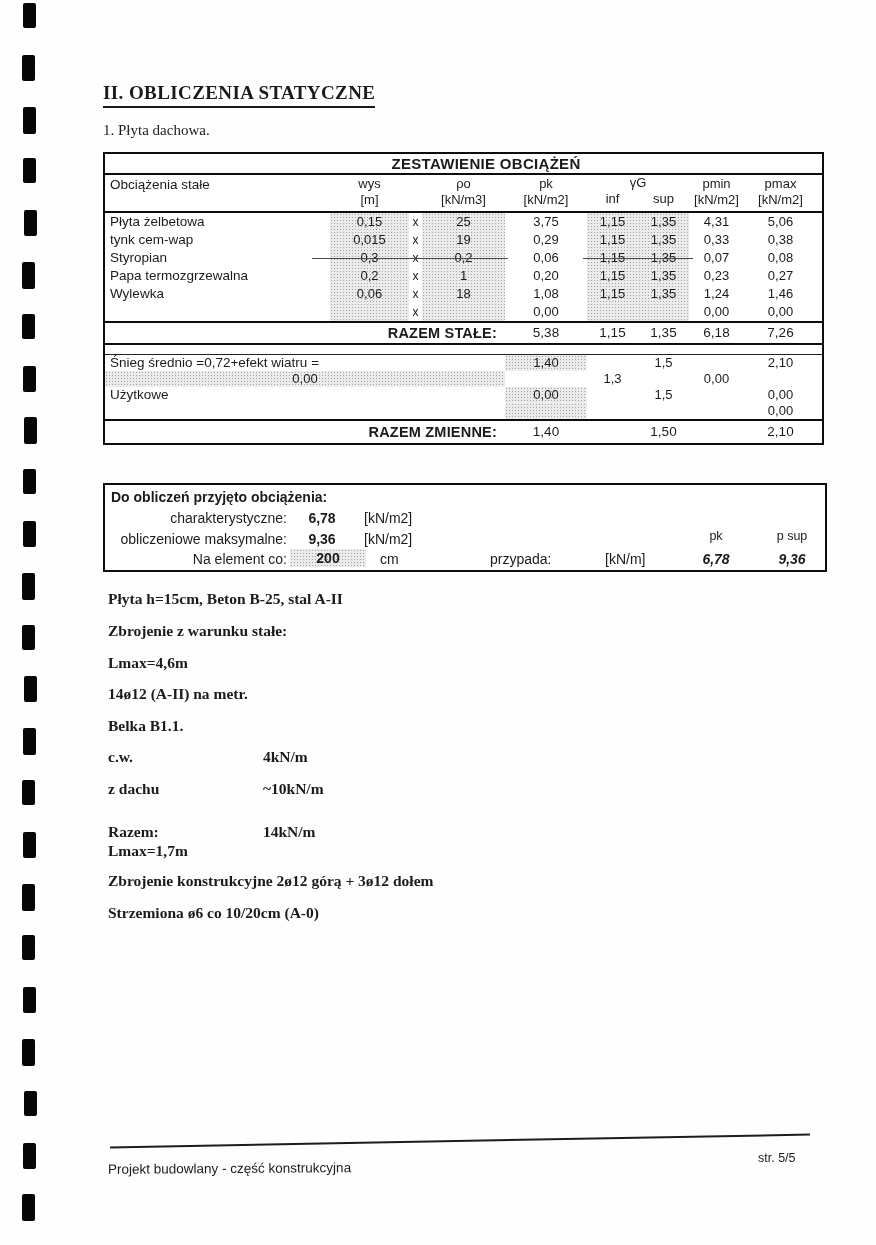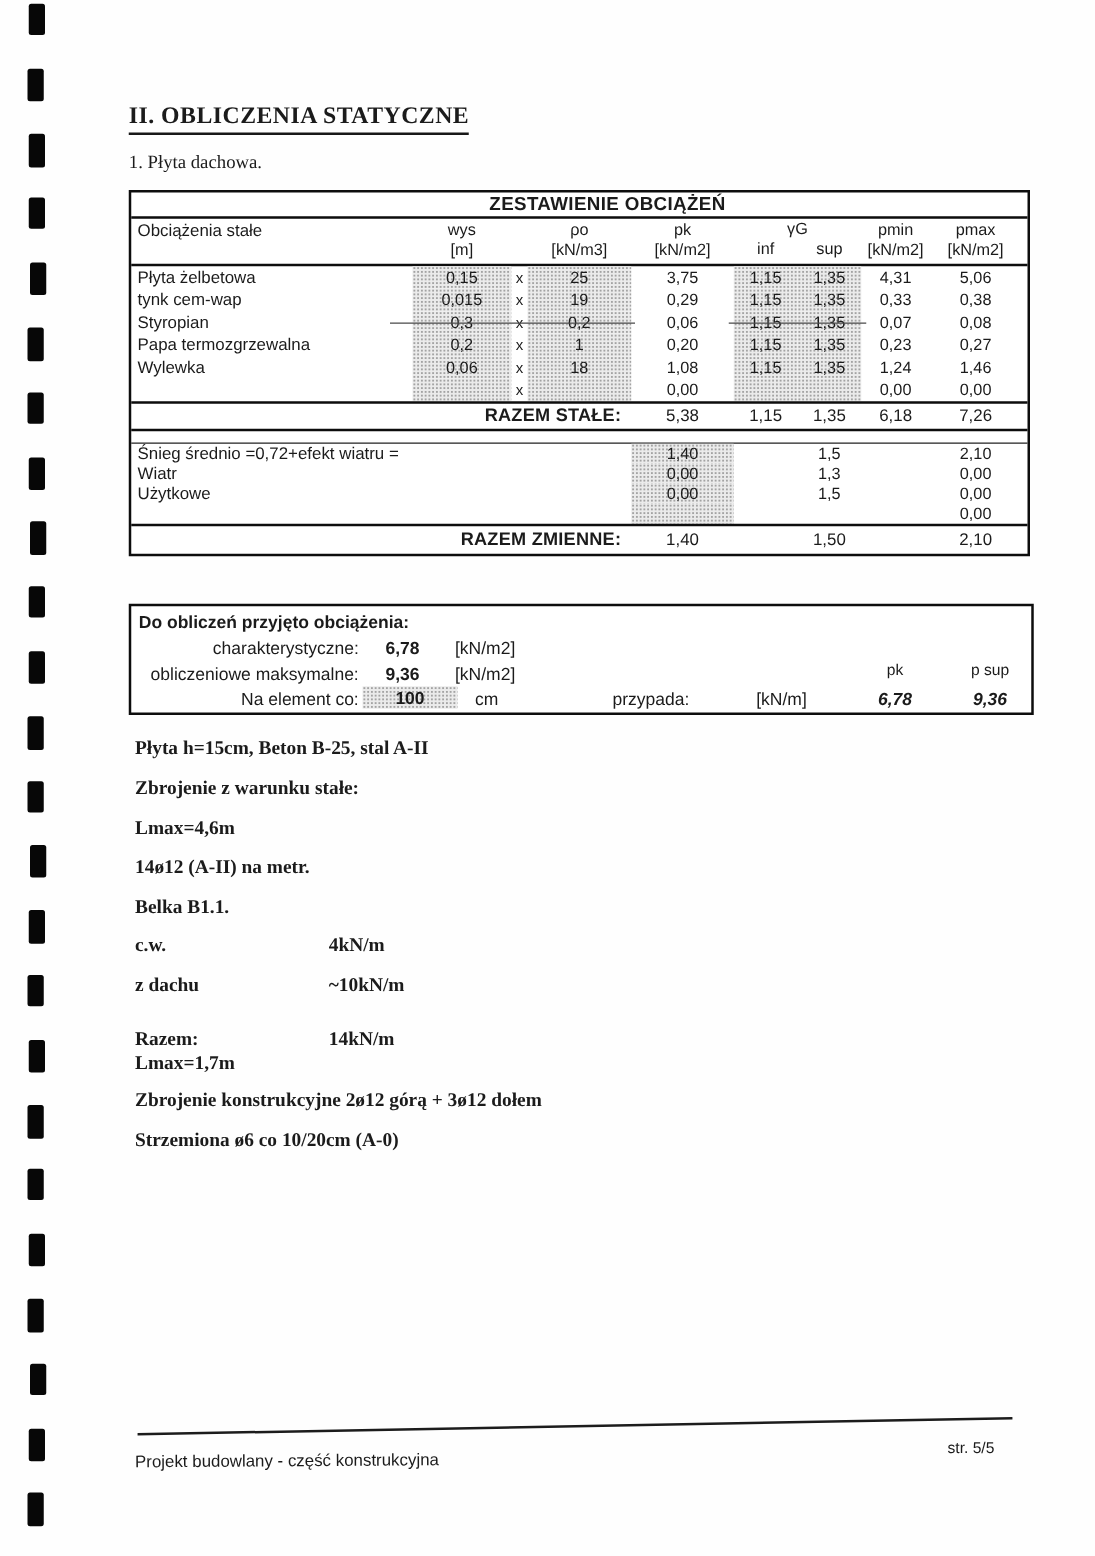--- a/index.html
+++ b/index.html
@@ -218,21 +218,20 @@
     <div class="live-rows" id="live-rows">
         <div class="srow">
           <div class="c lblc">Śnieg średnio =0,72+efekt wiatru =</div>
           <div class="c shade">1,40</div>
           <div class="c"></div>
           <div class="c">1,5</div>
           <div class="c"></div>
           <div class="c">2,10</div>
         </div>
         <div class="srow">
-          <div class="c lblc">Wiatr</div>
           <div class="c shade">0,00</div>
           <div class="c"></div>
           <div class="c">1,3</div>
           <div class="c"></div>
           <div class="c">0,00</div>
         </div>
         <div class="srow">
           <div class="c lblc">Użytkowe</div>
           <div class="c shade">0,00</div>
           <div class="c"></div>
@@ -267,21 +266,21 @@
     <div class="abs bold ctr" style="left:194px;top:25px;width:46px;">6,78</div>
     <div class="abs" style="left:259px;top:25px;">[kN/m2]</div>
 
     <div class="abs rlab" style="left:2px;top:46px;width:180px;">obliczeniowe maksymalne:</div>
     <div class="abs bold ctr" style="left:194px;top:46px;width:46px;">9,36</div>
     <div class="abs" style="left:259px;top:46px;">[kN/m2]</div>
     <div class="abs ctr" style="left:591px;top:44px;width:40px;font-size:12.5px;">pk</div>
     <div class="abs ctr" style="left:660px;top:44px;width:54px;font-size:12.5px;">p sup</div>
 
     <div class="abs rlab" style="left:2px;top:66px;width:180px;">Na element co:</div>
-    <div class="abs box100" style="left:185px;top:64px;width:76px;height:18px;line-height:18px;font-weight:bold;">100</div>
+    <div class="abs box100" style="left:185px;top:64px;width:76px;height:18px;line-height:18px;font-weight:bold;">200</div>
     <div class="abs" style="left:275px;top:66px;">cm</div>
     <div class="abs" style="left:385px;top:66px;">przypada:</div>
     <div class="abs" style="left:500px;top:66px;">[kN/m]</div>
     <div class="abs ital ctr" style="left:591px;top:66px;width:40px;">6,78</div>
     <div class="abs ital ctr" style="left:660px;top:66px;width:54px;">9,36</div>
   </div>
 
   <div id="notes">
       <div class="note" style="top: 590px;"><span>Płyta h=15cm, Beton B-25, stal A-II</span></div>
       <div class="note" style="top: 622px;"><span>Zbrojenie z warunku stałe:</span></div>

